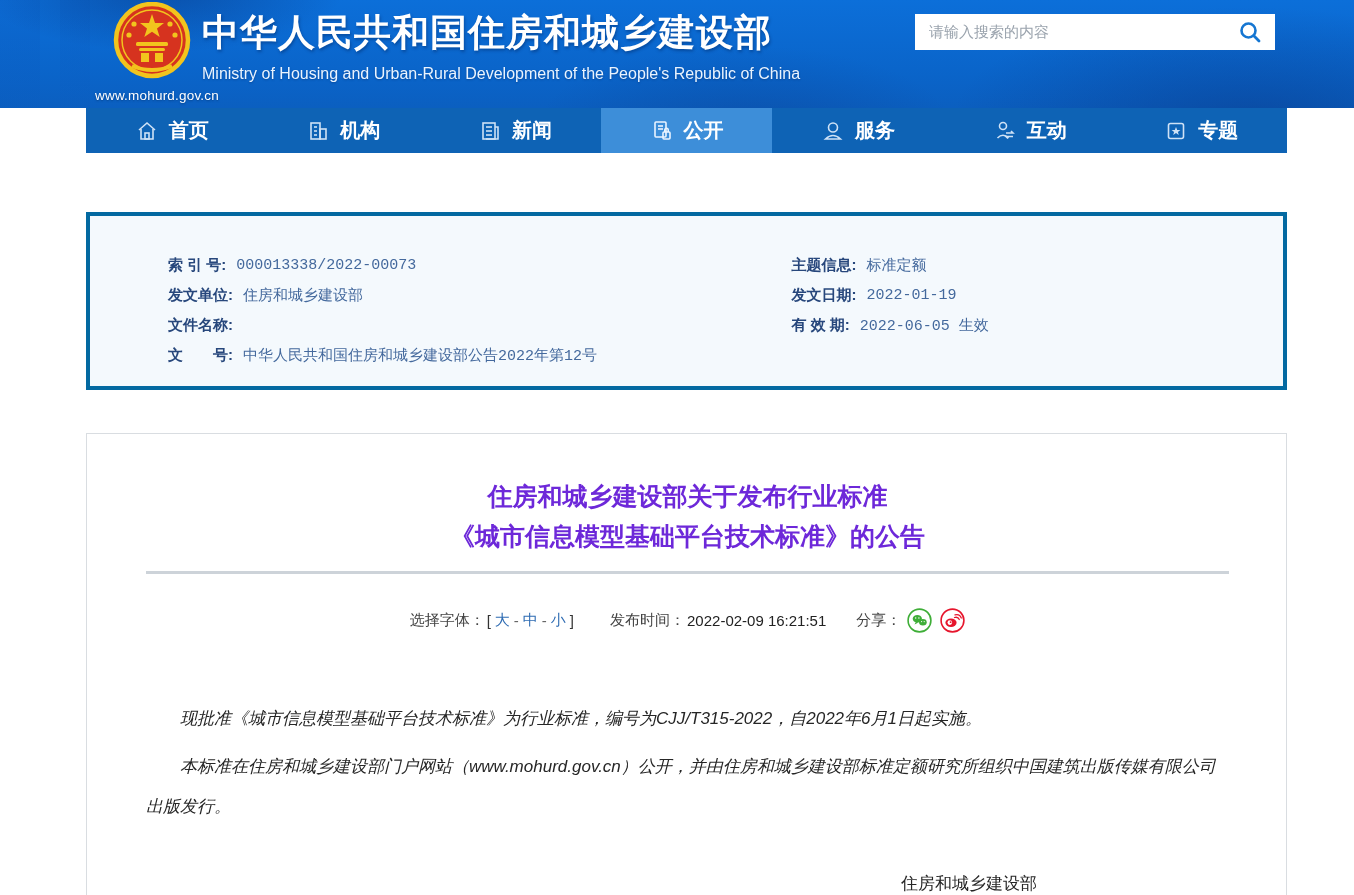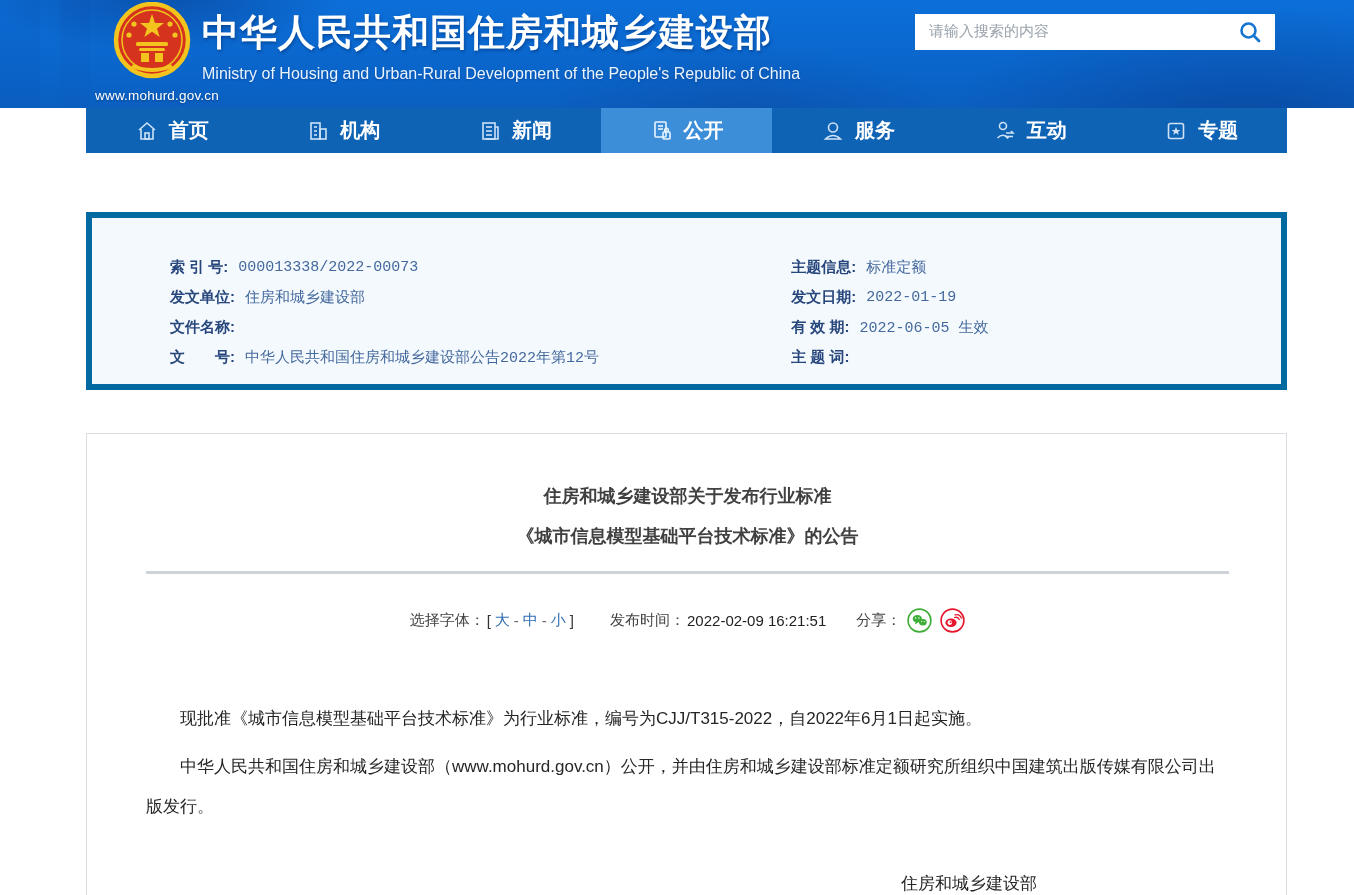--- a/index.html
+++ b/index.html
@@ -20,70 +20,70 @@
   .site-url { position:absolute; left:92px; top:88px; width:130px; text-align:center;
               color:#ffffff; font-weight:normal; font-size:13.5px; letter-spacing:0.2px;
               text-shadow:0 1px 2px rgba(0,40,90,0.5); }
   .head-titles { position:absolute; left:202px; top:8px; }
   .head-title { color:#ffffff; font-weight:bold; font-size:37px; letter-spacing:1px;
                 text-shadow:1px 2px 3px rgba(0,40,100,0.45); }
   .head-sub { color:#eaf4ff; font-size:16px; margin-top:7px; text-shadow:0 1px 2px rgba(0,40,100,0.4); }
   .searchbox { position:absolute; right:79px; top:14px; width:360px; height:36px; background:#ffffff;
                display:flex; align-items:center; padding:0 12px 0 14px; }
   .searchbox input { flex:1; border:none; outline:none; font-size:15px; color:#333;
-                     font-family:Liberation Mono, monospace; background:transparent; }
+                     font-family:Liberation Serif, serif; background:transparent; }
   .searchbox input::placeholder { color:#9aa3ad; }
   .search-btn { width:26px; height:26px; border:none; background:transparent; cursor:pointer;
                 display:flex; align-items:center; justify-content:center; }
 
   
   .nav { position:absolute; left:86px; top:108px; width:1201px; height:45px;
          background:#0e63b5; display:flex; }
   .nav-item { flex:1; display:flex; align-items:center; justify-content:center; gap:10px;
               color:#ffffff; font-size:20px; font-weight:bold; cursor:pointer; }
   .nav-item.active { background:#3d8ed9; }
   .nav-item svg { stroke:#cfe2f6; }
   .nav-item.active svg { stroke:#eaf4ff; }
 
   
   .breadcrumb { margin:26px 0 0 88px; font-size:14px; color:#8b9198; }
   .breadcrumb span { margin-right:4px; }
   .crumb { cursor:pointer; }
 
   
   .doc-info { position:absolute; left:86px; top:212px; width:1201px; height:178px;
-              background:#f4f9fd; border:6px solid #0369a1;
+              background:#f4f9fd; border:4px solid #0369a1;
               padding:34px 40px 20px 78px;
               display:grid; grid-template-columns:58% 42%; column-gap:0; }
   .info-col { display:flex; flex-direction:column; }
   .info-row { display:flex; height:30px; align-items:center; font-size:15px; }
   .info-label { color:#27477c; font-weight:bold; white-space:pre; margin-right:10px; }
   .info-value { color:#44699d;font-family:Liberation Mono, monospace; }
 
   
   .card { position:absolute; left:86px; top:433px; width:1201px; height:480px;
           background:#ffffff; border:1px solid #d9dde1; padding:42px 57px 0 59px; }
-  .art-title { text-align:center; font-size:18px; font-weight:bold; color:#404040; line-height:40px; }
+  .art-title { text-align:center; font-size:25px; font-weight:bold; color:#6d28d9; line-height:40px; }
   .separator { margin-top:15px; height:3px; background:#cdd3d9; }
   .meta-row { margin-top:34px; display:flex; align-items:center; justify-content:center;
               font-size:15px; color:#333; }
   .font-label { color:#444; }
   .bracket { color:#333; margin:0 2px; }
   .font-size-link { color:#2f6cb3; cursor:pointer; margin:0 2px; }
   .dash { color:#666; margin:0 2px; }
   .meta-gap { width:34px; }
   .share-gap { width:30px; }
   .pub-label { color:#444; }
   .pub-time { color:#222; margin-left:2px; }
   .share-label { color:#444; }
   .share-icons { display:flex; align-items:center; gap:8px; margin-left:6px; }
   .share-icon { width:25px; height:25px; cursor:pointer; }
 
   .art-body { margin-top:66px; font-size:17px; color:#262626; line-height:40px; }
-  .art-body p { text-indent:2em; margin-bottom:8px; }
+  .art-body p { text-indent:2em; margin-bottom:8px;font-style:italic; }
 
   .signature-block { margin:40px 140px 0 auto; width:240px; text-align:center;
                      font-size:17px; color:#262626; line-height:34px; }
 </style>
 </head>
 <body>
 
 <div class="header">
   <svg class="emblem" viewBox="0 0 88 78">
     <circle cx="44" cy="38" r="36" fill="#d6331f"></circle>
@@ -214,24 +214,20 @@
       <span class="info-label">主题信息:</span>
       <span class="info-value">标准定额</span>
     </div>
     <div class="info-row">
       <span class="info-label">发文日期:</span>
       <span class="info-value">2022-01-19</span>
     </div>
     <div class="info-row">
       <span class="info-label">有 效 期:</span>
       <span class="info-value">2022-06-05 生效</span>
-    </div>
-    <div class="info-row">
-      <span class="info-label">主 题 词:</span>
-      <span class="info-value"></span>
     </div>
   </div>
 </div>
 
 <div class="card">
   <div class="art-title">
     <div>住房和城乡建设部关于发布行业标准</div>
     <div>《城市信息模型基础平台技术标准》的公告</div>
   </div>
   <div class="separator"></div>
@@ -267,20 +263,20 @@
         <circle cx="9.8" cy="14.6" r="2.3" fill="#ffffff"></circle>
         <circle cx="10.6" cy="14.2" r="0.9" fill="#e6162d"></circle>
         <path d="M14.5 9.5 q3.5 -1 4.8 2" fill="none" stroke="#e6162d" stroke-width="1.3" stroke-linecap="round"></path>
         <path d="M15 6.8 q4.8 -1.2 6.3 3.2" fill="none" stroke="#e6162d" stroke-width="1.3" stroke-linecap="round"></path>
       </svg>
     </span>
   </div>
 
   <div class="art-body">
     <p>现批准《城市信息模型基础平台技术标准》为行业标准，编号为CJJ/T315-2022，自2022年6月1日起实施。</p>
-    <p>中华人民共和国住房和城乡建设部（www.mohurd.gov.cn）公开，并由住房和城乡建设部标准定额研究所组织中国建筑出版传媒有限公司出版发行。</p>
+    <p>本标准在住房和城乡建设部门户网站（www.mohurd.gov.cn）公开，并由住房和城乡建设部标准定额研究所组织中国建筑出版传媒有限公司出版发行。</p>
   </div>
 
   <div class="signature-block">
     <div>住房和城乡建设部</div>
     <div>2022年1月19日</div>
   </div>
 </div>
 
 </body></html>

